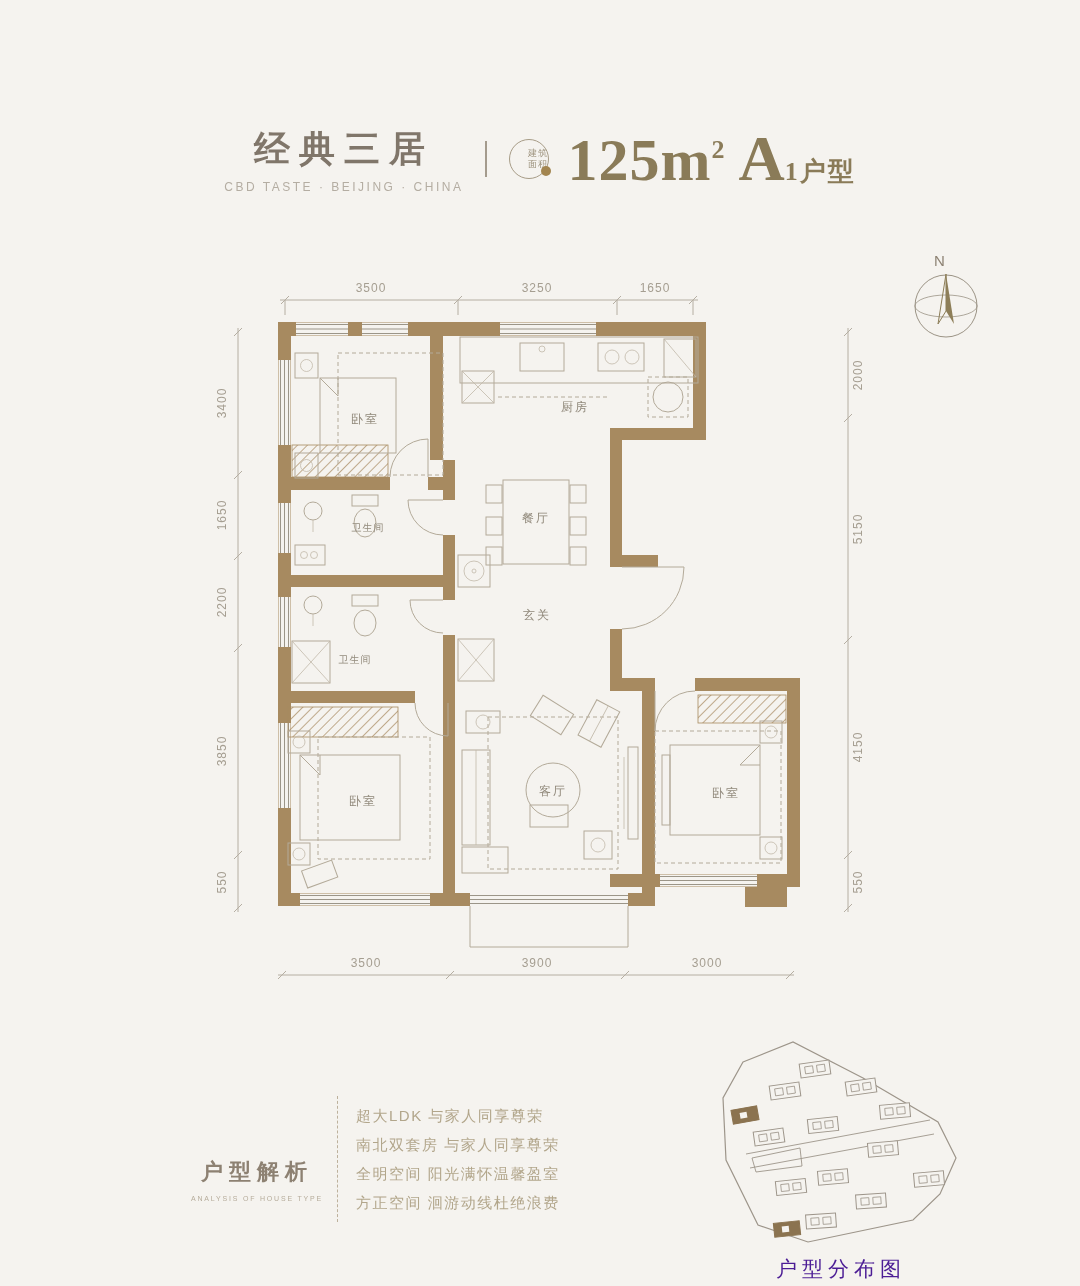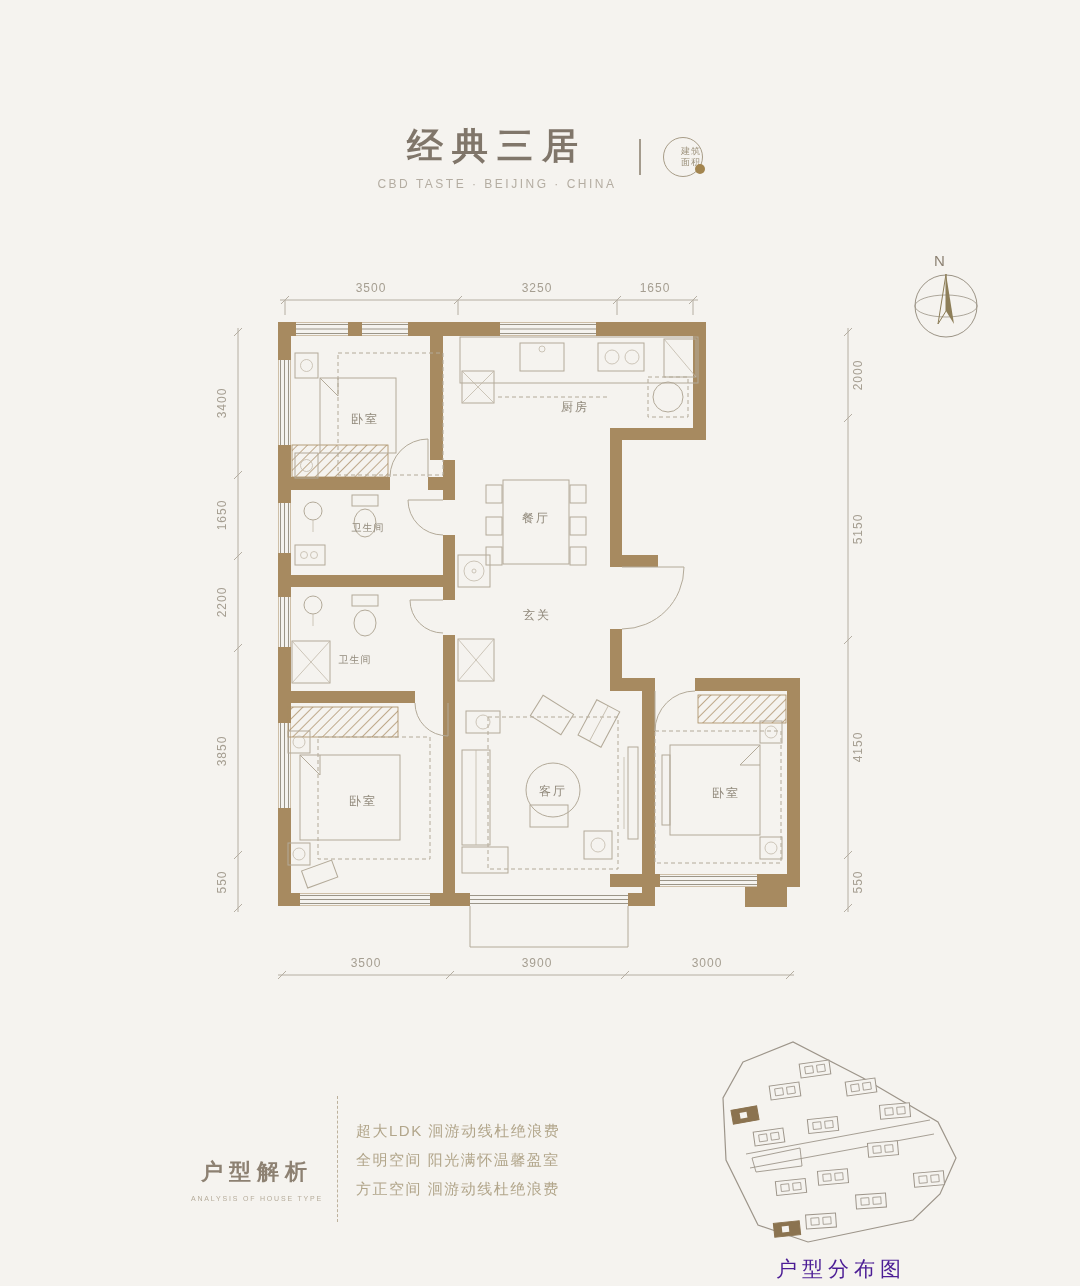--- a/index.html
+++ b/index.html
@@ -59,20 +59,26 @@
   <div class="header">
     <div class="title-block">
       <div class="title-cn">经典三居</div>
       <div class="title-en">CBD TASTE · BEIJING · CHINA</div>
     </div>
     <div class="hdr-divider"></div>
     <div class="badge">
       <span>建筑</span>
       <span>面积</span>
       <i class="badge-dot"></i>
+    </div>
+    <div class="area-group">
+      <span class="area-val">125m</span>
+      <span class="area-sup">2</span>
+      <span class="unit-letter">A</span>
+      <span class="unit-rest">1户型</span>
     </div>
   </div>
 
   <svg class="compass" viewBox="0 0 96 104">
     <circle cx="48" cy="58" r="31" fill="none" stroke="#9b9385" stroke-width="1"></circle>
     <path d="M17,58 A31,11 0 0 0 79,58" fill="none" stroke="#9b9385" stroke-width="0.8"></path>
     <path d="M17,58 A31,11 0 0 1 79,58" fill="none" stroke="#9b9385" stroke-width="0.8"></path>
     <polygon points="48,26 56,76 48,63" fill="#8d7e58"></polygon>
     <polygon points="48,26 40,76 48,63" fill="none" stroke="#8d7e58" stroke-width="1"></polygon>
     <text x="36" y="18" font-size="15" fill="#8d8273" font-family="Liberation Serif, serif">N</text>
@@ -328,21 +334,22 @@
   </svg>
   </div>
 
   <div class="analysis">
     <div class="an-left">
       <div class="an-title">户型解析</div>
       <div class="an-sub">ANALYSIS OF HOUSE TYPE</div>
     </div>
     <div class="an-divider"></div>
     <div class="an-lines">
-      <div>超大LDK 洄游动线杜绝浪费</div>
+      <div>超大LDK 与家人同享尊荣</div>
+      <div>南北双套房 与家人同享尊荣</div>
       <div>全明空间 阳光满怀温馨盈室</div>
       <div>方正空间 洄游动线杜绝浪费</div>
     </div>
   </div>
 
   <div class="sitemap">
     <svg viewBox="0 0 306 225" width="306" height="225">
       <defs>
         <g id="bldg">
           <rect x="0" y="0" width="30" height="14" fill="#f5f3ef" stroke="#9d958a" stroke-width="1"></rect>

